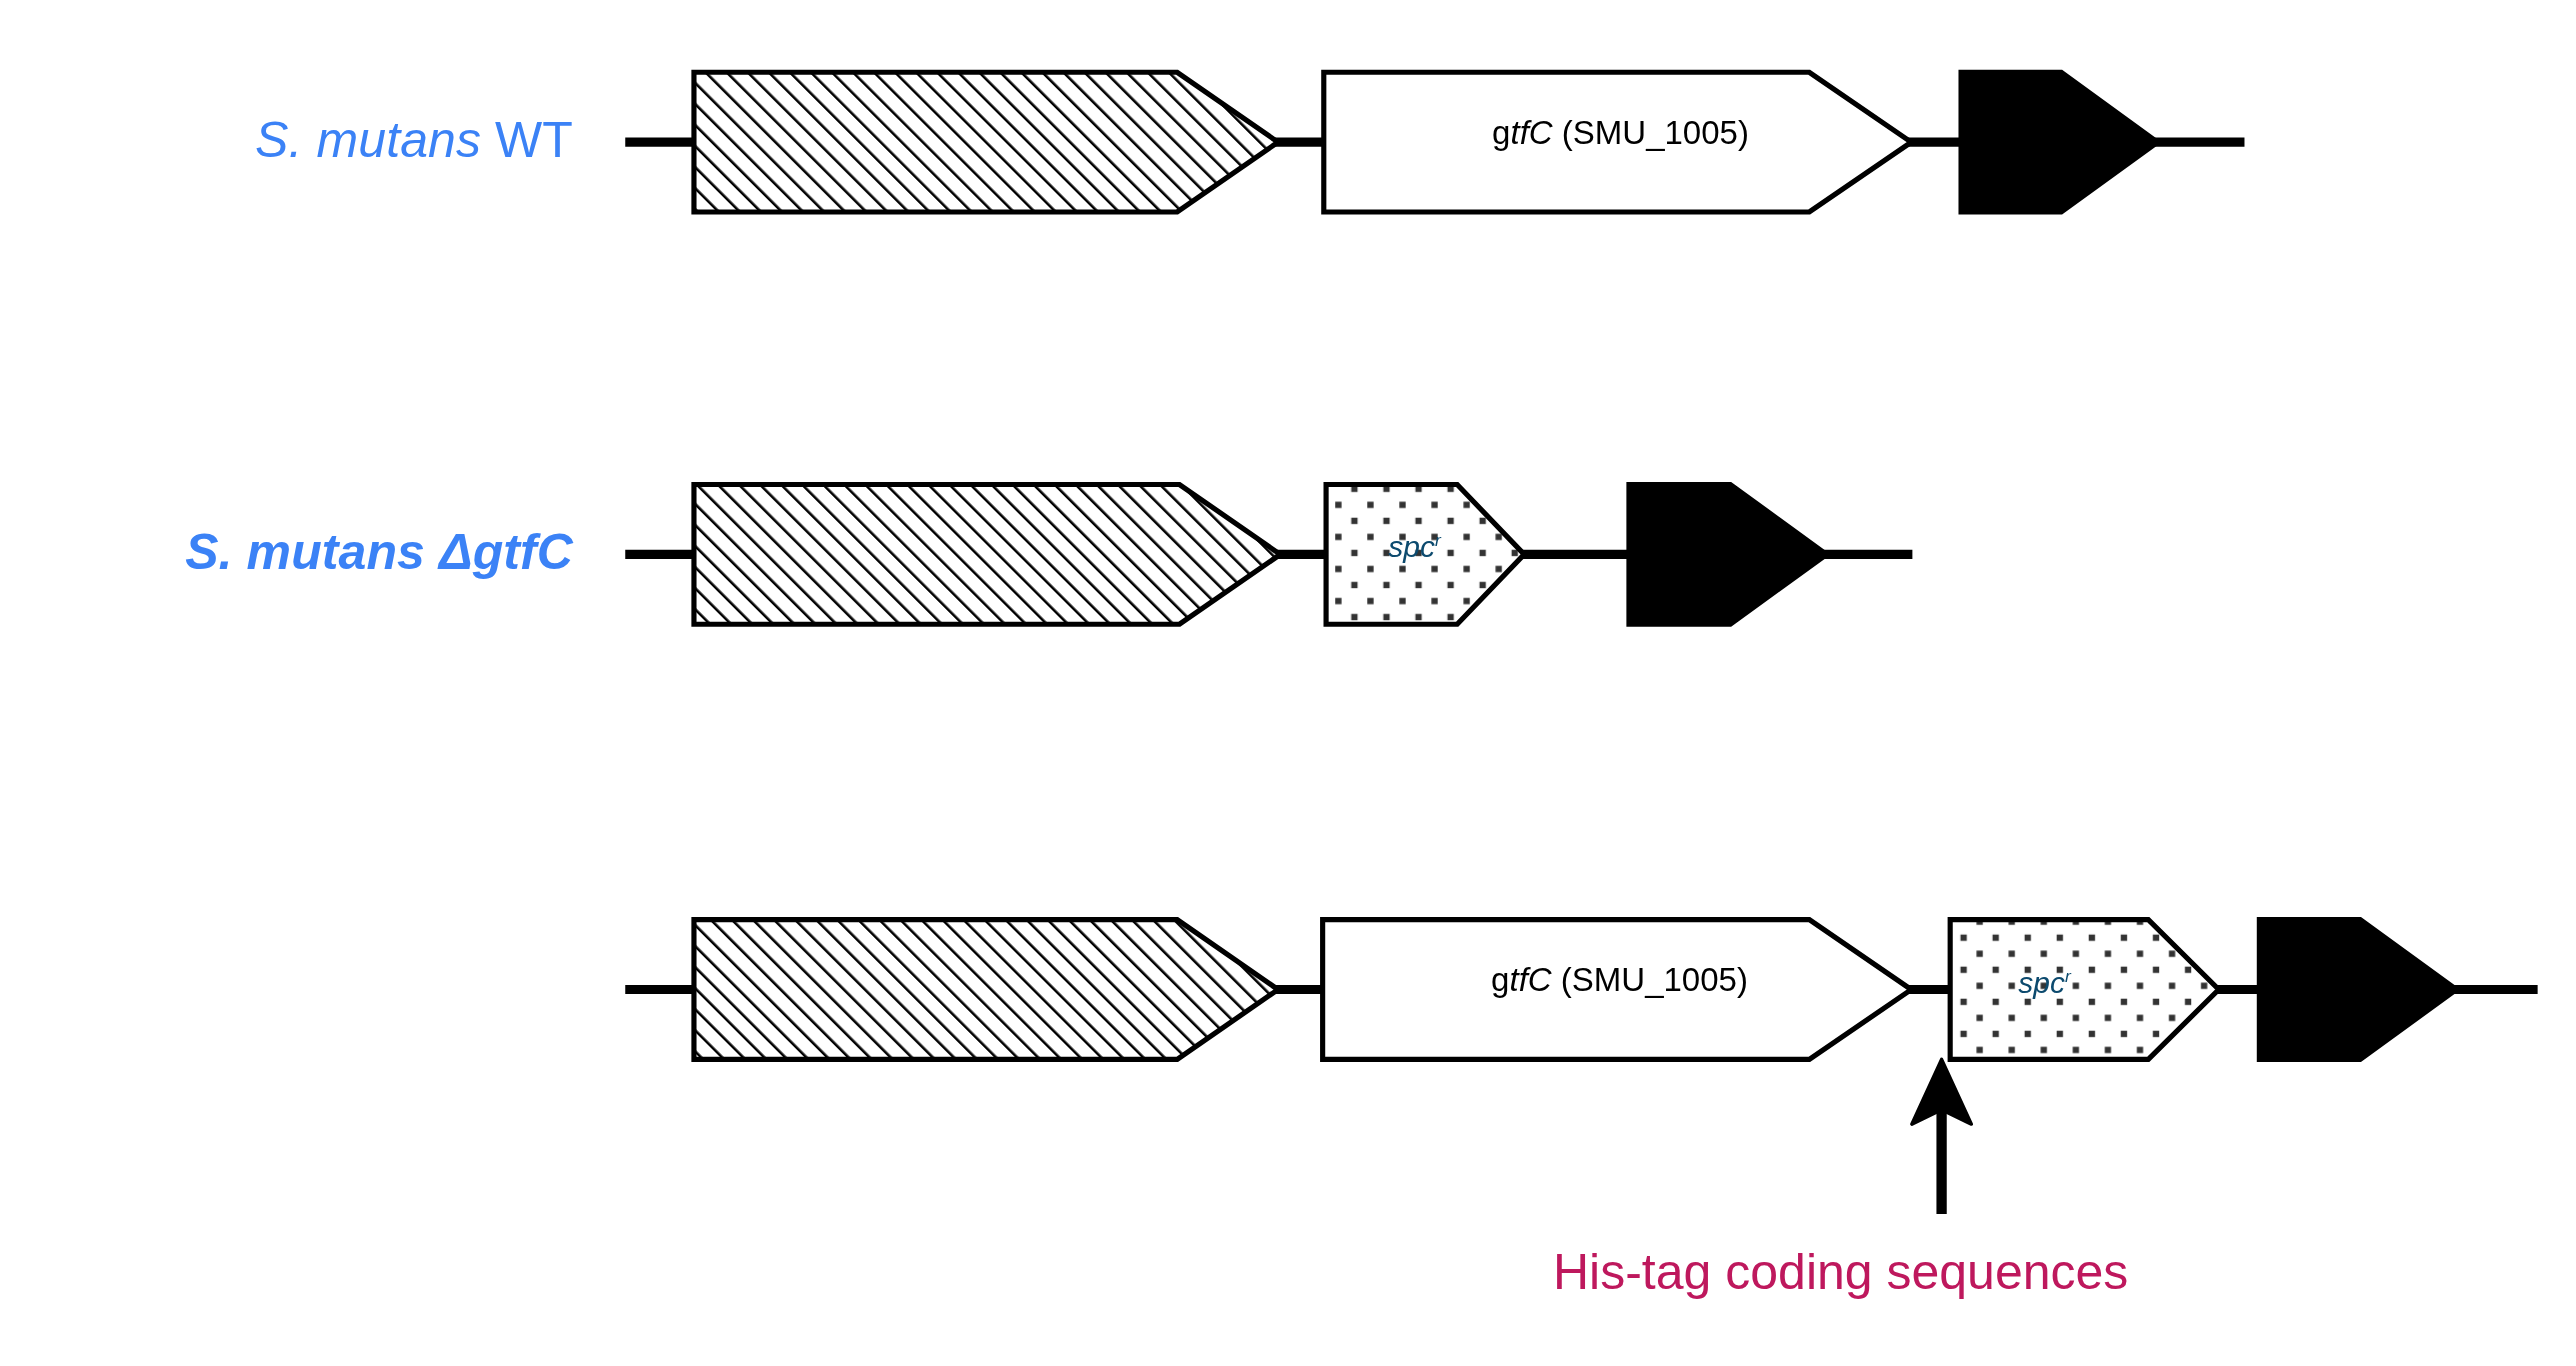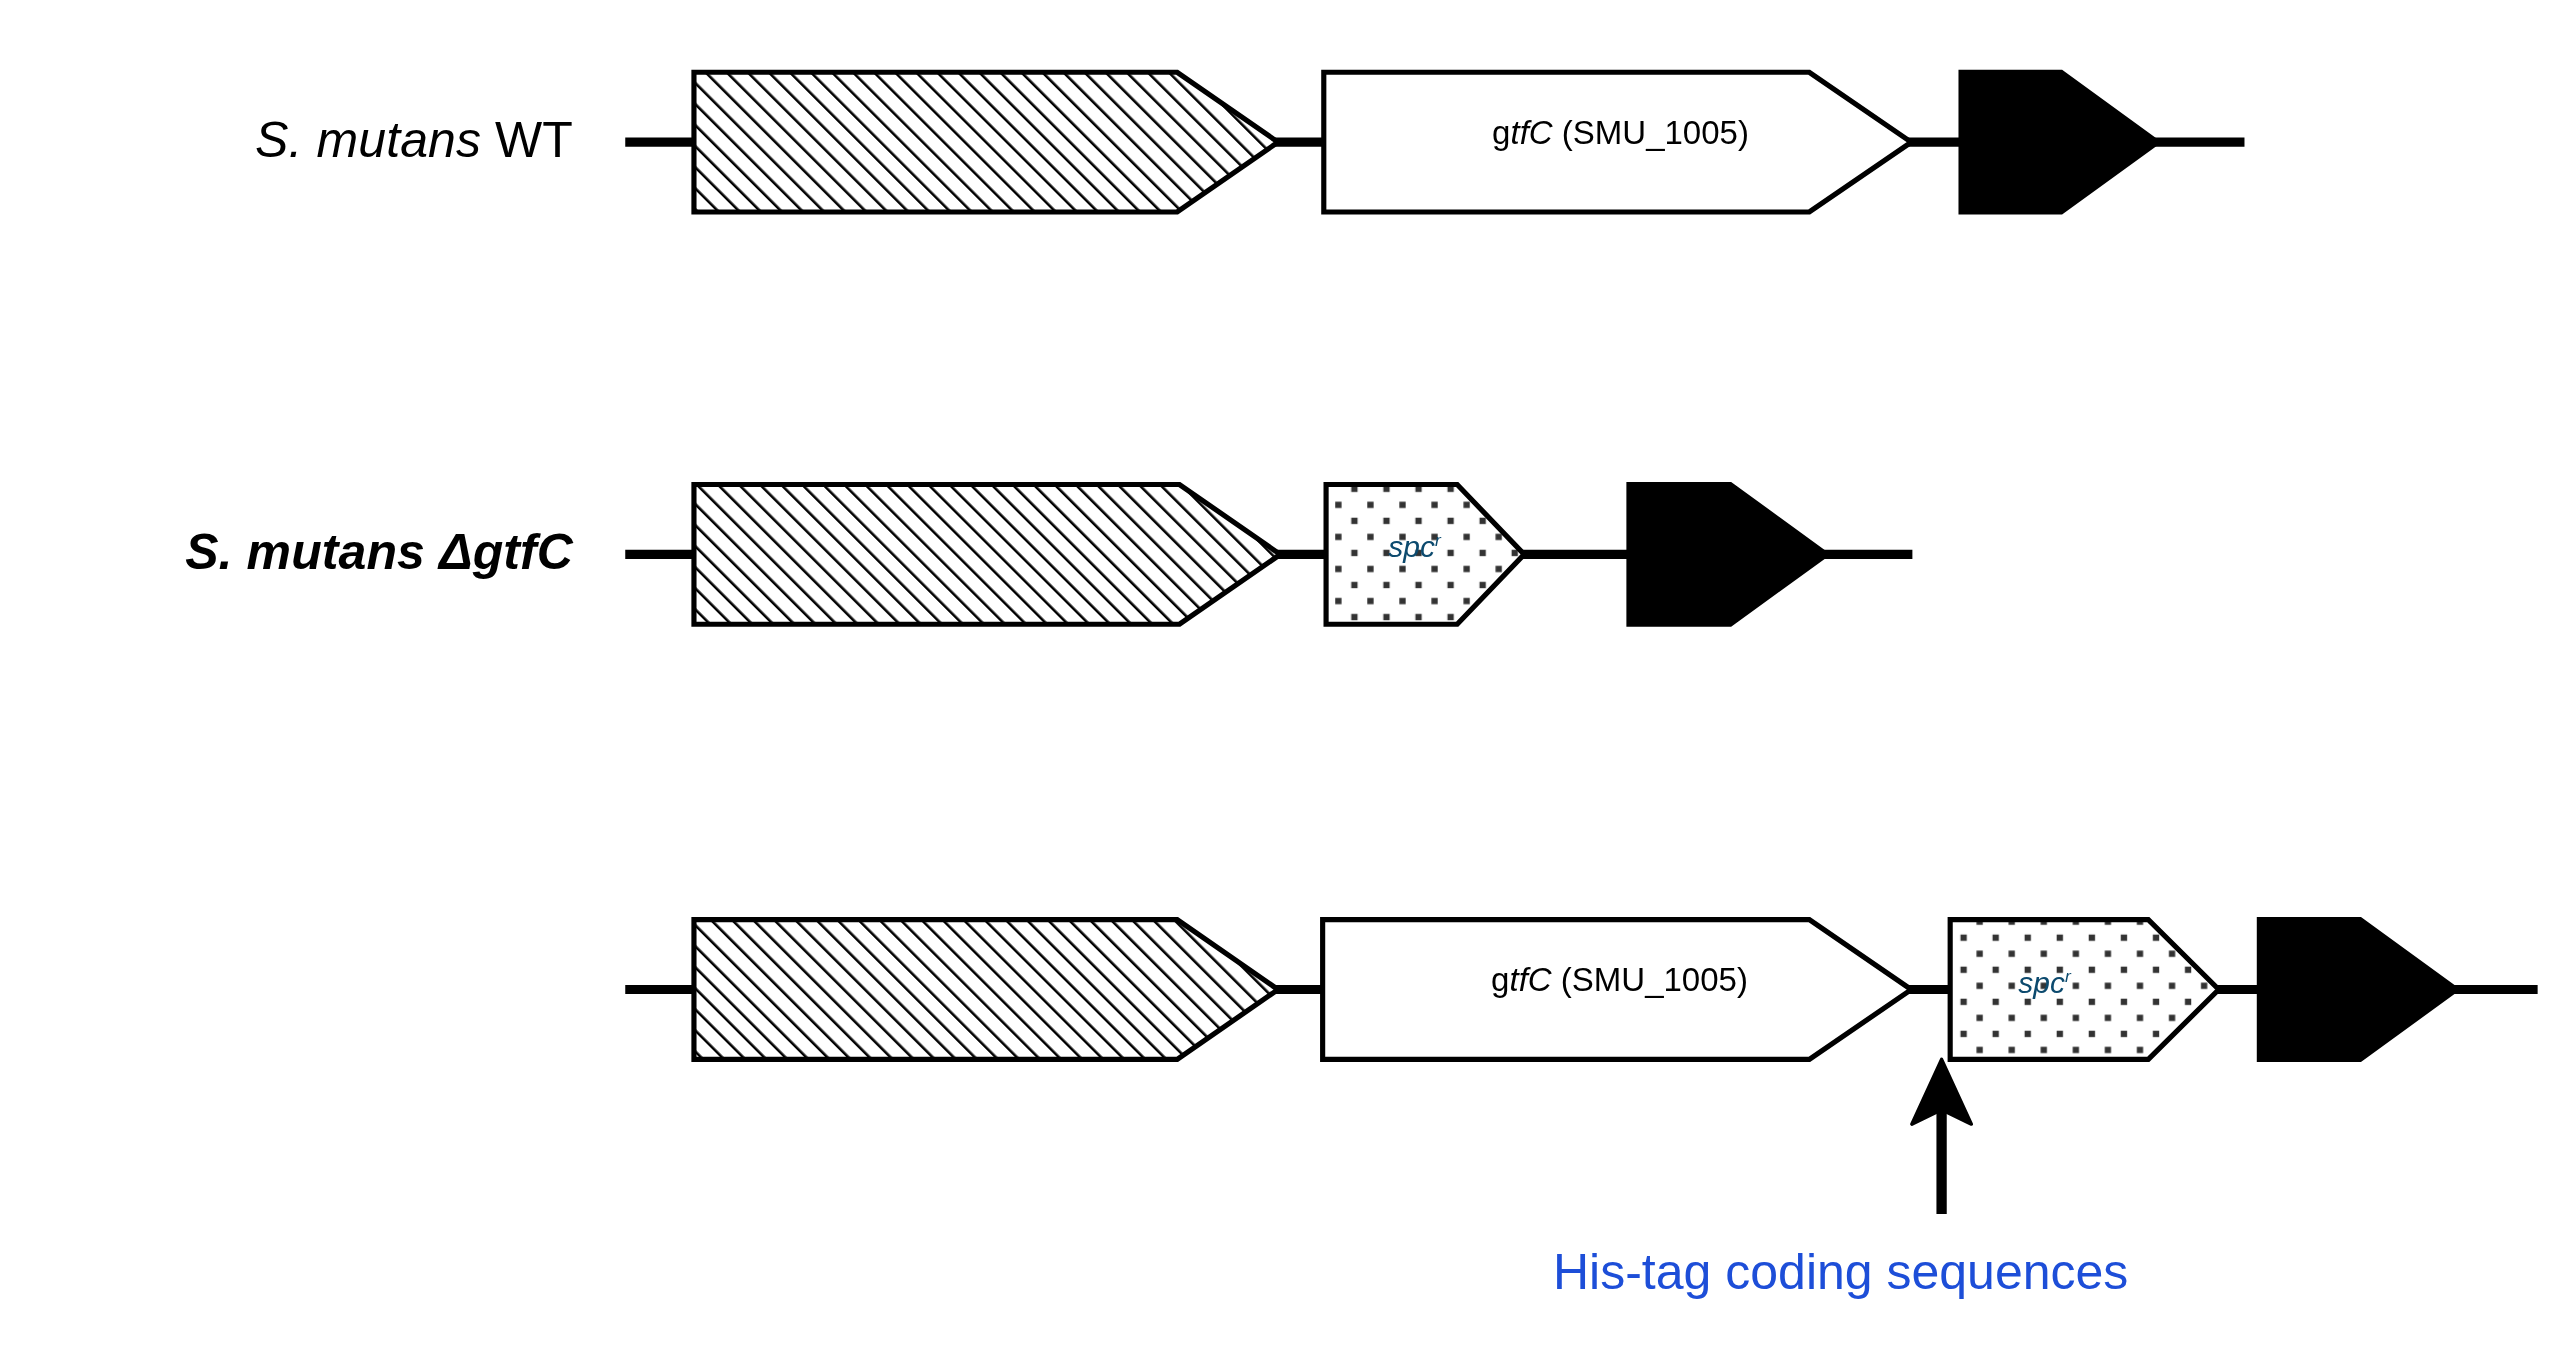--- a/index.html
+++ b/index.html
@@ -26,21 +26,21 @@
     width: 2576px;
     height: 1367px;
     display: block;
   }
   .strain-label {
     position: absolute;
     font-family: "Liberation Sans", sans-serif;
     font-size: 50px;
     line-height: 1;
     white-space: nowrap;
-    color: #000000;
+    color: #3b82f6;
     text-align: right;
     letter-spacing: 0.1px;
   }
   .strain-label .sp-italic { font-style: italic; }
   .strain-label .sp-roman  { font-style: normal; }
 
   .gene-label {
     position: absolute;
     font-family: "Liberation Sans", sans-serif;
     font-size: 33px;
@@ -67,21 +67,21 @@
     font-style: italic;
     vertical-align: super;
     line-height: 0;
   }
   .callout-label {
     position: absolute;
     font-family: "Liberation Sans", sans-serif;
     font-size: 50px;
     line-height: 1;
     white-space: nowrap;
-    color: #1d4ed8;
+    color: #be185d;
   }
 </style>
 </head>
 <body>
 
 <div id="page">
 
   <svg id="diagram-svg" viewBox="0 0 4499 2387" xmlns="http://www.w3.org/2000/svg">
     <defs>
 

